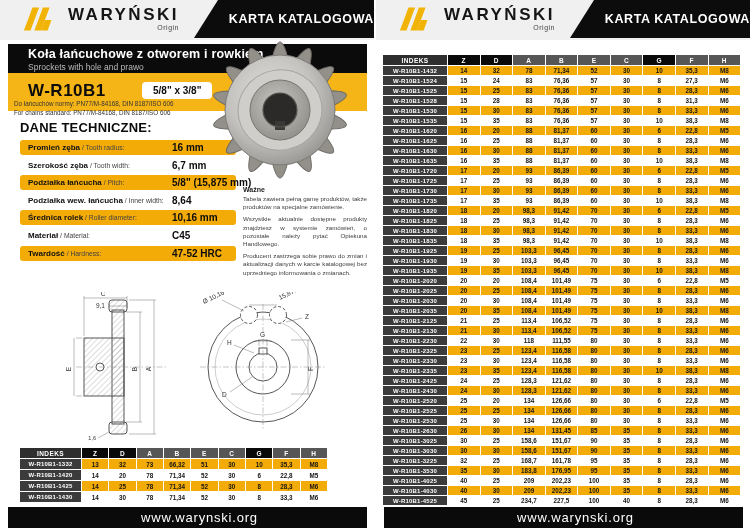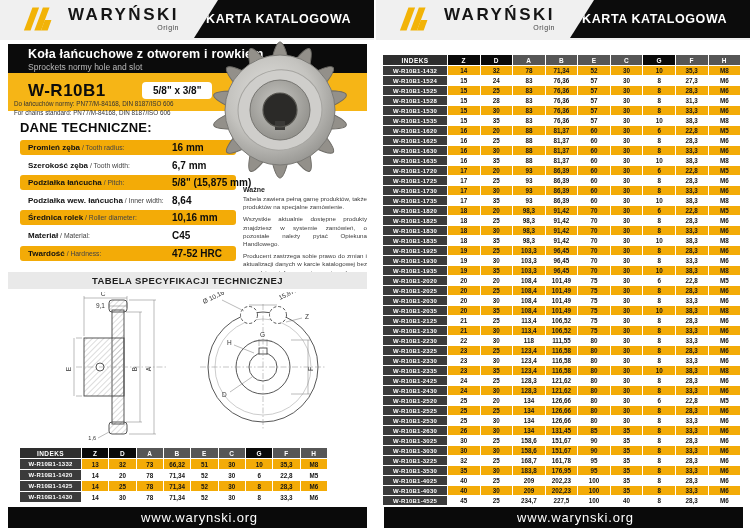--- a/index.html
+++ b/index.html
@@ -11,21 +11,21 @@
 
   
   .strip{position:absolute;top:0;left:0;right:0;height:40px;background:#f0f0f0;}
   .logo{position:absolute;left:22px;top:5px;display:flex;align-items:flex-start;}
   .logo-mark{width:38px;height:28px;margin-right:8px;}
   .logo-text{display:flex;flex-direction:column;align-items:flex-end;}
   .logo-name{font-size:17px;font-weight:800;letter-spacing:2.5px;color:#151515;line-height:20px;}
   .logo-origin{font-size:7px;color:#444;letter-spacing:.5px;margin-top:-1px;}
   .badge{position:absolute;right:0;top:0;width:180px;height:38px;background:#0c0c0c;
          clip-path:polygon(24px 0,100% 0,100% 100%,0 100%);
-         display:flex;align-items:center;justify-content:flex-start;}
+         display:flex;align-items:center;justify-content:flex-end;}
   .badge span{color:#fff;font-weight:800;font-size:12.5px;letter-spacing:.6px;padding-left:12px;}
 
   
   .titlebar{position:absolute;top:44px;left:8px;width:359px;height:29px;background:#0b0b0b;
             padding:3px 0 0 20px;box-sizing:border-box;}
   .t-pl{color:#fff;font-size:12.5px;font-weight:800;letter-spacing:.2px;}
   .t-en{color:#b9b9b9;font-size:8.5px;margin-top:1px;}
   .yellowblock{position:absolute;top:73px;left:8px;width:359px;height:38px;background:#f6b516;}
   .model{position:absolute;left:20px;top:8px;font-size:17px;font-weight:800;letter-spacing:.5px;color:#0c0c0c;}
   .sizechip{position:absolute;left:134px;top:9px;background:#fff;border-radius:4px;
@@ -108,21 +108,21 @@
           <span class="logo-origin">Origin</span>
         </div>
       </div>
       <div class="badge">
         <span>KARTA KATALOGOWA</span>
       </div>
     </header>
 
     <div class="titlebar">
       <div class="t-pl">Koła łańcuchowe z otworem i rowkiem</div>
-      <div class="t-en">Sprockets normy hole and slot</div>
+      <div class="t-en">Sprockets with hole and prawo</div>
     </div>
 
     <div class="yellowblock">
       <span class="model">W-R10B1</span>
       <span class="sizechip">5/8" x 3/8"</span>
     </div>
 
     <div class="norms">
       <div>Do łańcuchów normy: PN77/M-84168, DIN 8187/ISO 606</div>
       <div>For chains standard: PN77/M-84168, DIN 8187/ISO 606</div>
@@ -199,23 +199,20 @@
         </div>
       </div>
 
     <div class="notes">
       <div class="notes-h">Ważne</div>
       <p>Tabela zawiera pełną gamę produktów, także produktów na specjalne zamówienie.</p>
       <p>Wszystkie aktualnie dostępne produkty znajdziesz w systemie zamówień, o pozostałe należy pytać Opiekuna Handlowego.</p>
       <p>Producent zastrzega sobie prawo do zmian i aktualizacji danych w karcie katalogowej bez uprzedniego informowania o zmianach.</p>
     </div>
 
-    <div class="specbar">
-      <span>TABELA SPECYFIKACJI TECHNICZNEJ</span>
-    </div>
 
     <svg class="drawing" viewBox="0 0 358 150">
       <defs>
         <pattern id="hatch" width="4" height="4" patternTransform="rotate(45)" patternUnits="userSpaceOnUse">
           <line x1="0" y1="0" x2="0" y2="4" stroke="#9a9a9a" stroke-width="0.7"></line>
         </pattern>
       </defs>
 
       <g stroke="#444" stroke-width="0.9" fill="#fff">
         <rect x="101" y="8" width="18" height="12" rx="3" fill="url(#hatch)"></rect>

